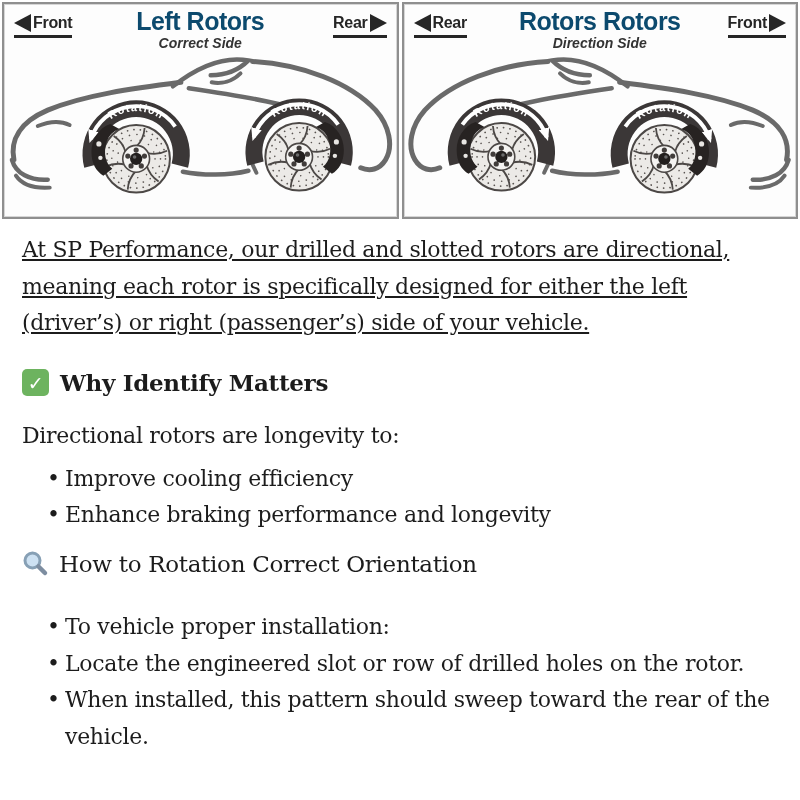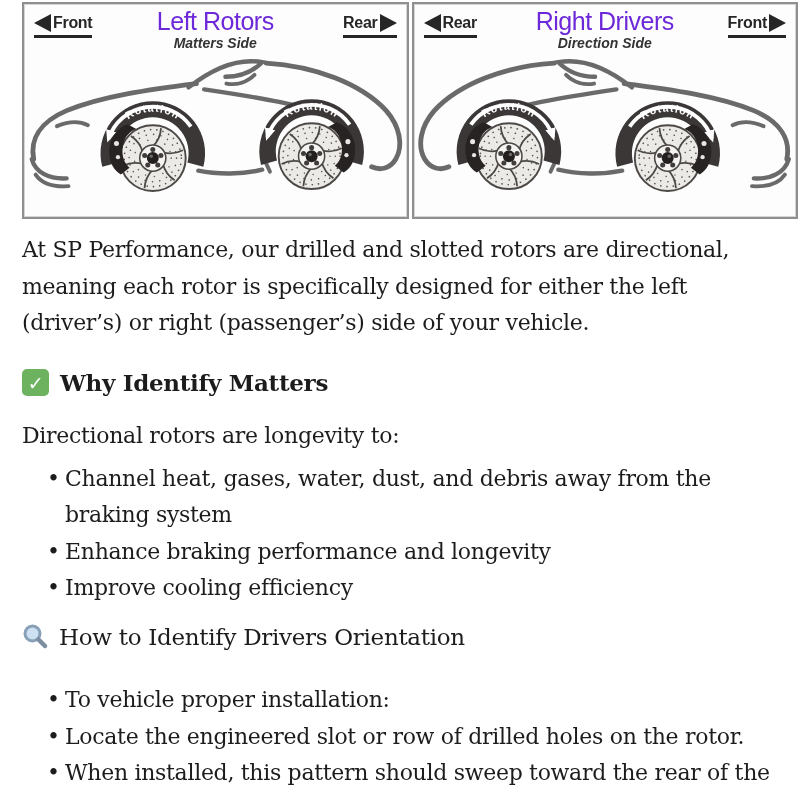--- a/index.html
+++ b/index.html
@@ -1,37 +1,37 @@
 <!DOCTYPE html>
 <html><head>
 <meta charset="utf-8">
 <style>
   html,body { margin:0; padding:0; background:#ffffff; }
   body { width:800px; font-family:"DejaVu Serif", serif; color:#1c1c1c; }
 
   
-  .panels { display:flex; gap:3px; padding:2px 2px 0 2px;margin-left:20px; }
+  .panels { display:flex; gap:3px; padding:2px 2px 0 2px; }
   .panel { flex:1; border:2px solid #8f8f8f; box-shadow: inset 0 0 0 1px #d6d6d6; background:#fdfdfd; height:213px; overflow:hidden; }
   .panel-header { display:grid; grid-template-columns:1fr auto 1fr; align-items:start; padding:8px 10px 0 10px; height:44px; box-sizing:border-box; font-family:"Liberation Sans", sans-serif; }
   .dir { display:flex; align-items:center; gap:2px; border-bottom:3px solid #262626; padding-bottom:1px; height:22px; }
   .dir-left  { justify-self:start; }
   .dir-right { justify-self:end; }
   .dir .lbl { font-weight:bold; font-size:16px; color:#262626; letter-spacing:-0.3px; }
   .tri { width:0; height:0; border-top:9px solid transparent; border-bottom:9px solid transparent; }
   .tri-l { border-right:17px solid #262626; }
   .tri-r { border-left:17px solid #262626; }
   .title-block { text-align:center; margin-top:-3px; }
-  .panel-title { font-weight:normal; font-size:25px; letter-spacing:-0.5px; color:#6d28d9; line-height:1.0; }
+  .panel-title { font-weight:bold; font-size:25px; letter-spacing:-0.5px; color:#0c4a6e; line-height:1.0; }
   .panel-subtitle { font-weight:bold; font-style:italic; font-size:14px; color:#333; margin-top:1px; }
   .car-svg { display:block; width:100%; height:165px; }
   .rot-text { fill:#ffffff; font-family:"Liberation Sans", sans-serif; font-weight:bold; font-size:11px; letter-spacing:1.2px; text-anchor:middle; }
 
   
   .article { padding:0 22px; font-size:22px; line-height:36.5px; letter-spacing:-0.3px; }
-  .intro { margin:13px 0 0 0; max-width:745px; }
+  .intro { margin:13px 0 0 0; max-width:745px;text-decoration:underline; }
   .h-why { display:flex; align-items:center; gap:11px; font-size:23px; font-weight:bold; margin:23px 0 0 0; }
   .h-how { display:flex; align-items:center; gap:10px; font-size:23px; font-weight:normal; margin:12px 0 27px 0; }
   .lead { margin:17px 0 0 0; }
   ul.blist { list-style:none; margin:6px 0 0 0; padding:0 0 0 43px; max-width:728px; }
   ul.blist li { position:relative; }
   ul.blist li::before { content:"\2022"; position:absolute; left:-18px; top:0; }
 
   
   .check-emoji { width:27px; height:27px; border-radius:5px; background:#6db35f; color:#ffffff;
                  display:inline-flex; align-items:center; justify-content:center; flex:0 0 auto;
@@ -106,21 +106,21 @@
 <div class="panels">
 
   <figure class="panel" style="margin:0">
     <div class="panel-header">
       <div class="dir dir-left">
         <span class="tri tri-l"></span>
         <span class="lbl">Front</span>
       </div>
       <div class="title-block">
         <div class="panel-title">Left Rotors</div>
-        <div class="panel-subtitle">Matters Side</div>
+        <div class="panel-subtitle">Correct Side</div>
       </div>
       <div class="dir dir-right">
         <span class="lbl">Rear</span>
         <span class="tri tri-r"></span>
       </div>
     </div>
     <svg class="car-svg" viewBox="0 0 395 165">
       <use href="#carbody"></use>
       <path id="rotL1" d="M 102.6,75.6 A 43,43 0 0 1 163.4,75.6" fill="none"></path>
       <path id="rotL2" d="M 266.6,73.6 A 43,43 0 0 1 327.4,73.6" fill="none"></path>
@@ -129,21 +129,21 @@
     </svg>
   </figure>
 
   <figure class="panel" style="margin:0">
     <div class="panel-header">
       <div class="dir dir-left">
         <span class="tri tri-l"></span>
         <span class="lbl">Rear</span>
       </div>
       <div class="title-block">
-        <div class="panel-title">Right Drivers</div>
+        <div class="panel-title">Rotors Rotors</div>
         <div class="panel-subtitle">Direction Side</div>
       </div>
       <div class="dir dir-right">
         <span class="lbl">Front</span>
         <span class="tri tri-r"></span>
       </div>
     </div>
     <svg class="car-svg" viewBox="0 0 395 165">
       <use href="#carbody" transform="translate(395,0) scale(-1,1)"></use>
       <path id="rotR1" d="M 231.6,75.6 A 43,43 0 0 1 292.4,75.6" fill="none"></path>
@@ -159,31 +159,30 @@
   <p class="intro">At SP Performance, our drilled and slotted rotors are directional, meaning each rotor is specifically designed for either the left (driver’s) or right (passenger’s) side of your vehicle.</p>
 
   <h2 class="h-why">
     <span class="check-emoji">✓</span>
     <span>Why Identify Matters</span>
   </h2>
 
   <p class="lead">Directional rotors are longevity to:</p>
 
   <ul class="blist">
-    <li>Channel heat, gases, water, dust, and debris away from the braking system</li>
+    <li>Improve cooling efficiency</li>
     <li>Enhance braking performance and longevity</li>
-    <li>Improve cooling efficiency</li>
   </ul>
 
   <h3 class="h-how">
     <svg class="mag-emoji" viewBox="0 0 27 27">
       <circle cx="10.5" cy="10.5" r="7.5" fill="#cde1f2" stroke="#87a0b5" stroke-width="3"></circle>
       <line x1="16.5" y1="16.5" x2="23" y2="23" stroke="#7d8da0" stroke-width="4.5" stroke-linecap="round"></line>
     </svg>
-    <span>How to Identify Drivers Orientation</span>
+    <span>How to Rotation Correct Orientation</span>
   </h3>
 
   <ul class="blist">
     <li>To vehicle proper installation:</li>
     <li>Locate the engineered slot or row of drilled holes on the rotor.</li>
     <li>When installed, this pattern should sweep toward the rear of the vehicle.</li>
   </ul>
 
 </main>
 

